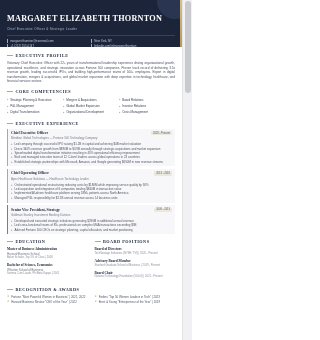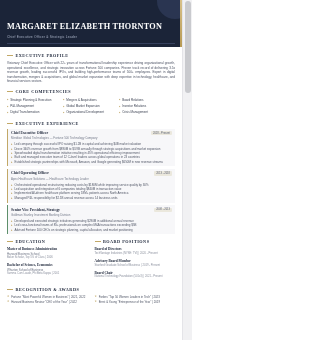--- a/index.html
+++ b/index.html
@@ -9,21 +9,21 @@
     font-family: "Liberation Serif", serif;
     overflow: hidden;
   }
   .page { position: relative; width: 192px; height: 340px; background: #fbfbfc; overflow: hidden; }
   .doc  { width: 182px; height: 340px; background: #ffffff; position: relative; overflow: hidden; }
 
   
   .header {
     position: relative;
     background: #1b2438;
-    padding: 22px 7px 6px 7px;
+    padding: 14px 7px 6px 7px;
     height: 47px;
     overflow: hidden;
   }
   .header .circle {
     position: absolute; right: -11px; top: -17px;
     width: 36px; height: 36px; border-radius: 50%;
     background: #2a3551;
   }
   .header .goldbar {
     position: absolute; right: 0; top: 0; bottom: 0; width: 2px;

